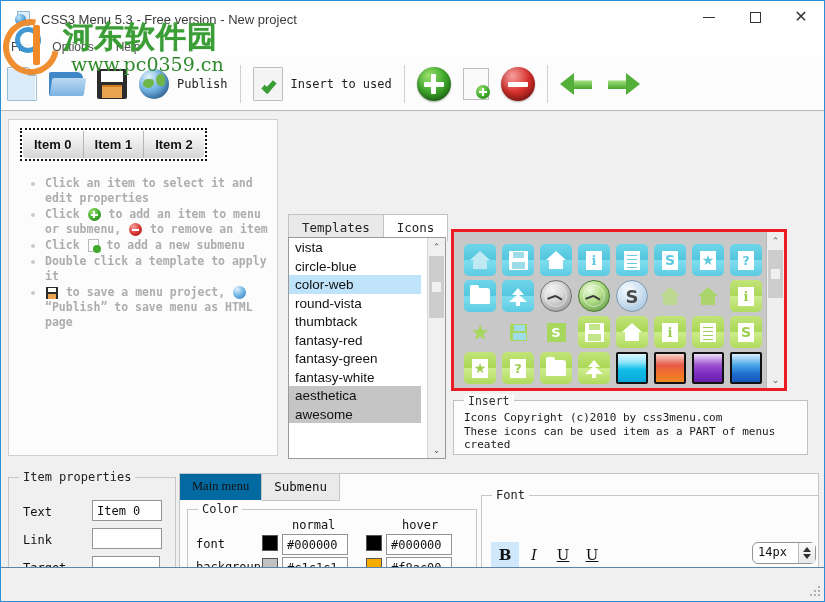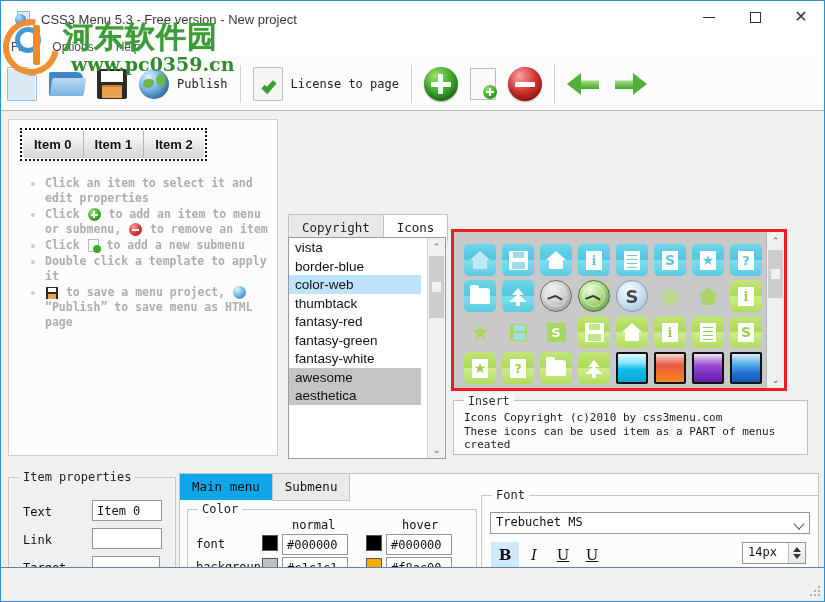--- a/index.html
+++ b/index.html
@@ -67,21 +67,21 @@
   }
   .wm-cn {
     position:absolute; left:62px; top:2px;
     font-family:"DejaVu Sans", sans-serif;
     font-size:30px; font-weight:bold; color:#3a9d35;
     letter-spacing:1px; text-shadow:0 0 1px #3a9d35;
   }
   .wm-url {
     position:absolute; left:70px; top:38px;
     font-family:"DejaVu Serif", serif;
-    font-size:19px; font-weight:bold; color:#2f8b2c;
+    font-size:19px; font-weight:normal; color:#2f8b2c;
   }
   .wm-logo {
     position:absolute; left:2px; top:4px; width:56px; height:56px;
   }
   .wm-logo .ring {
     position:absolute; left:0; top:0; width:56px; height:56px;
     border:6px solid #f08a28; border-radius:50%;
     border-right-color:transparent; transform:rotate(-35deg);
     opacity:0.95;
   }
@@ -352,21 +352,21 @@
   .mainpanel {
     position:absolute; left:178px; top:362px; width:640px; height:183px;
     background:#fcfcfc; border:1px solid #c4c4c4;
   }
   .mtabs { position:absolute; left:0px; top:0px; display:flex; }
   .mtab {
     font-family:"DejaVu Sans Mono", monospace; font-size:12.5px; color:#111;
     padding:5px 12px 6px; background:#eaeaea; border:1px solid #c4c4c4;
     border-top:none; border-left:none;
   }
-  .mtab.active { background:#0ea5e9; border-bottom-color:#fcfcfc; }
+  .mtab.active { background:#0369a1; border-bottom-color:#fcfcfc;font-family:Liberation Serif, serif; }
   .colorbox { left:186px; top:398px; width:290px; height:68px; background:#fcfcfc; }
   .colorbox > .gtitle { background:#fcfcfc; }
   .colhdr { position:absolute; font-family:"DejaVu Sans Mono", monospace; font-size:12px; color:#111; }
   .swatch { position:absolute; width:16px; height:16px; border:1px solid #555; }
   .fontbox { left:480px; top:384px; width:338px; height:82px; background:#fcfcfc; }
   .fontbox > .gtitle { background:#fcfcfc; }
   .sizebox { left:480px; top:472px; width:338px; height:70px; background:#fcfcfc; }
   .sizebox > .gtitle { background:#fcfcfc; }
   .spin { position:relative; display:inline-block; border:1px solid #949494; background:#fff; height:22px; }
   .spin .sval { position:absolute; left:5px; top:2px;
@@ -435,21 +435,21 @@
     </div>
     <div class="tb-item">
       <div class="ic ic-globe"></div>
       <div class="tb-label">Publish</div>
     </div>
     <div class="tb-sep"></div>
     <div class="tb-item">
       <div class="ic ic-insert">
           <div class="chk"></div>
         </div>
-      <div class="tb-label">License to page</div>
+      <div class="tb-label">Insert to used</div>
     </div>
     <div class="tb-sep"></div>
     <div class="tb-item">
       <div class="ic ic-circle ic-plus">
         <div class="h"></div>
           <div class="v"></div>
       </div>
     </div>
     <div class="tb-item">
       <div class="ic ic-subdoc">
@@ -507,35 +507,36 @@
         <li><span>Double click a template to apply it</span></li>
         <li>
           <span class="mini mini-save"></span>
           <span>to save a menu project,</span>
           <span class="mini mini-globe"></span>
           <span>“Publish” to save menu as HTML page</span></li>
       </ul>
     </div>
 
     <div class="tabstrip">
-      <div class="tabbtn">Copyright</div>
+      <div class="tabbtn">Templates</div>
       <div class="tabbtn active">Icons</div>
     </div>
 
     <div class="listbox">
       <div class="rows">
         <div class="lrow">vista</div>
-        <div class="lrow">border-blue</div>
+        <div class="lrow">circle-blue</div>
         <div class="lrow sel-blue">color-web</div>
+        <div class="lrow">round-vista</div>
         <div class="lrow">thumbtack</div>
         <div class="lrow">fantasy-red</div>
         <div class="lrow">fantasy-green</div>
         <div class="lrow">fantasy-white</div>
+        <div class="lrow sel-gray">aesthetica</div>
         <div class="lrow sel-gray">awesome</div>
-        <div class="lrow sel-gray">aesthetica</div>
       </div>
       <div class="vscroll">
         <div class="arr up">⌃</div>
         <div class="thumb" style="top:18px;height:62px;">
           <div class="grip"></div>
         </div>
         <div class="arr down">⌄</div>
       </div>
     </div>
 
@@ -875,29 +876,25 @@
     <div class="spin" style="position:absolute; left:412px; top:473px; width:50px;">
       <div class="sval">5px</div>
       <div class="btns">
           <i class="up"></i>
           <i class="dn"></i>
         </div>
     </div>
 
     <div class="groupbox fontbox">
       <div class="gtitle">Font</div>
-      <div class="combo" style="position:absolute; left:8px; top:16px; width:320px;">
-        <div class="cval">Trebuchet MS</div>
-        <div class="chev"></div>
-      </div>
       <div class="styleb on" style="left:9px; top:46px; font-weight:bold;">B</div>
       <div class="styleb" style="left:38px; top:46px; font-style:italic;">I</div>
       <div class="styleb" style="left:67px; top:46px; text-decoration:underline;">U</div>
       <div class="styleb" style="left:96px; top:46px; text-decoration:underline;">U</div>
-      <div class="spin" style="position:absolute; left:260px; top:46px; width:64px;">
+      <div class="spin" style="position:absolute; left:270px; top:46px; width:64px;border-radius:6px;">
         <div class="sval">14px</div>
         <div class="btns">
             <i class="up"></i>
             <i class="dn"></i>
           </div>
       </div>
     </div>
 
     <div class="groupbox sizebox">
       <div class="gtitle">Size</div>

